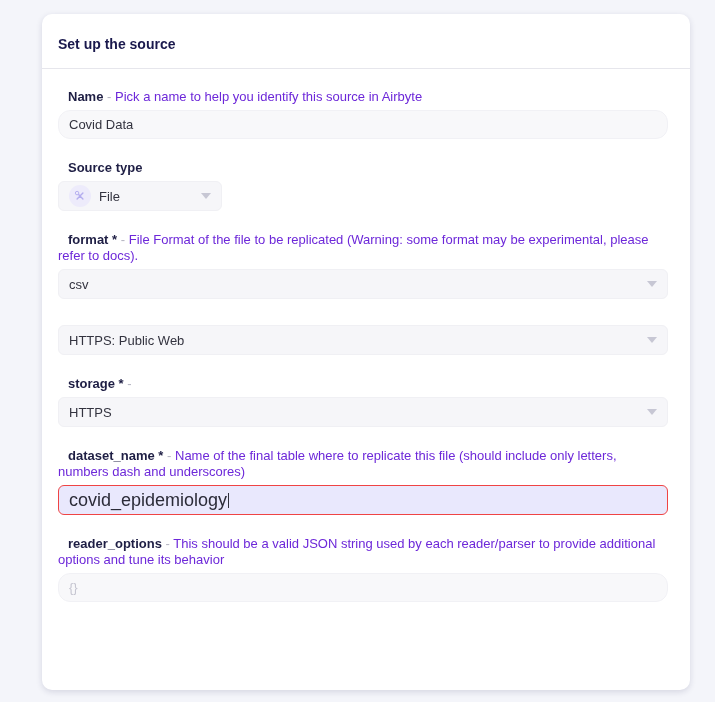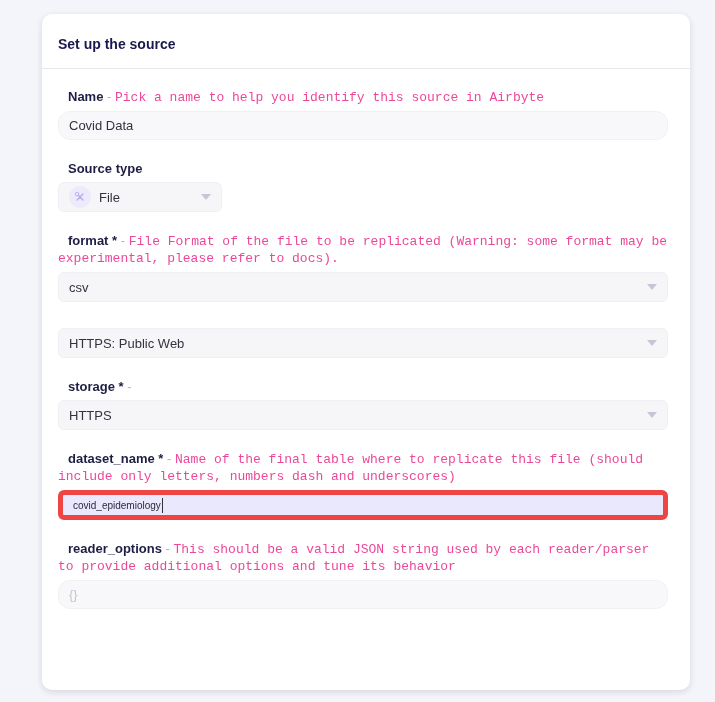--- a/index.html
+++ b/index.html
@@ -37,21 +37,21 @@
   .field { margin-bottom: 21px; }
   .field-label {
     font-size: 13px;
     line-height: 16px;
     color: #1a194d;
     margin-bottom: 5px;
   }
   .label-main { font-weight: bold; color: #1e1e44; padding-left: 10px; }
   .label-req { font-weight: bold; color: #1e1e44; }
   .label-sep { color: #b4b4c1; }
-  .label-desc { color: #ec4899; font-family: Liberation Mono, monospace; }
+  .label-desc { color: #6d28d9; }
   .text-input {
     width: 100%;
     height: 29px;
     background: #f8f8fa;
     border: 1px solid #f1f1f5;
     border-radius: 12px;
     padding: 0 10px;
     font-family: "Liberation Sans", sans-serif;
     font-size: 13px;
     color: #33333f;
@@ -88,26 +88,26 @@
     display: flex;
     align-items: center;
     justify-content: center;
     margin-right: 8px;
     flex: 0 0 auto;
   }
   .focused-input {
     width: 100%;
     height: 30px;
     background: #e9e8fd;
-    border: 5px solid #ef4444;
+    border: 1px solid #ef4444;
     border-radius: 6px;
     padding: 0 10px;
     display: flex;
     align-items: center;
-    font-size: 10px;
+    font-size: 18px;
     color: #2b2b38;
     cursor: text;
   }
   .cursor-bar {
     display: inline-block;
     width: 1px; height: 15px;
     background: #30303c;
     margin-left: 1px;
   }
   .mt-gap { margin-top: 26px; }

